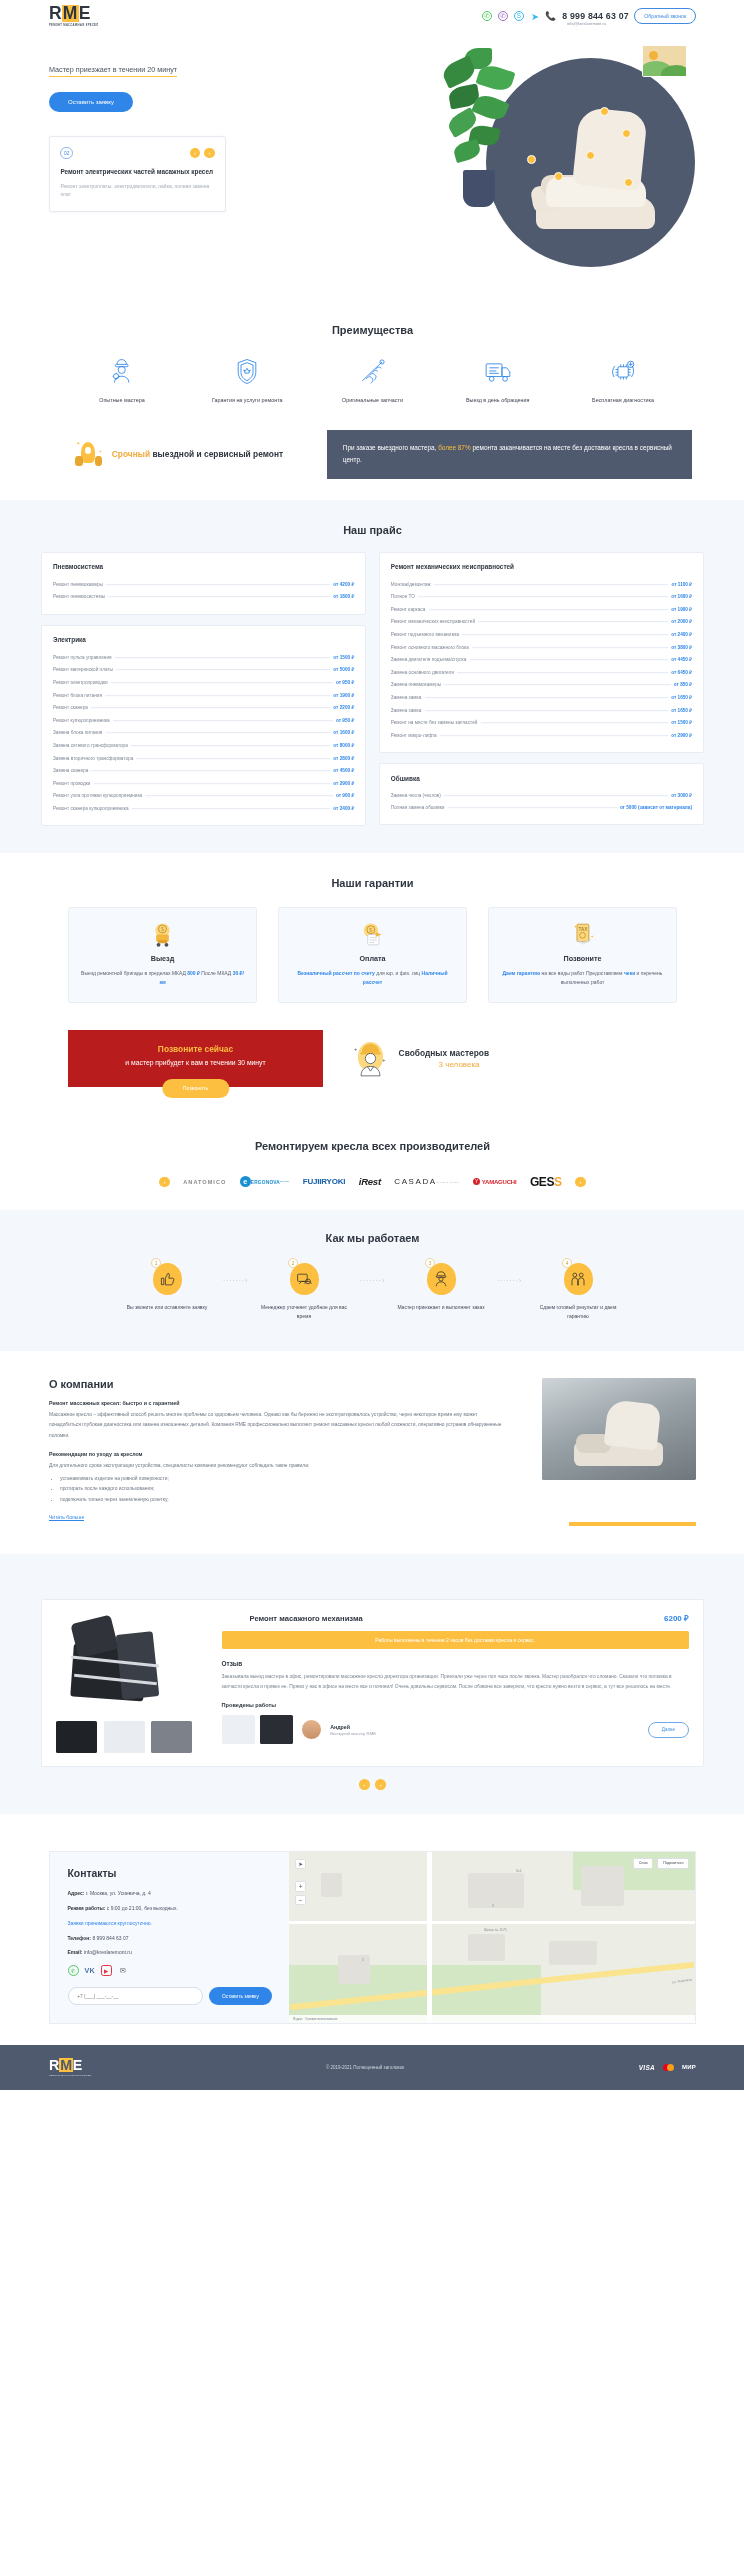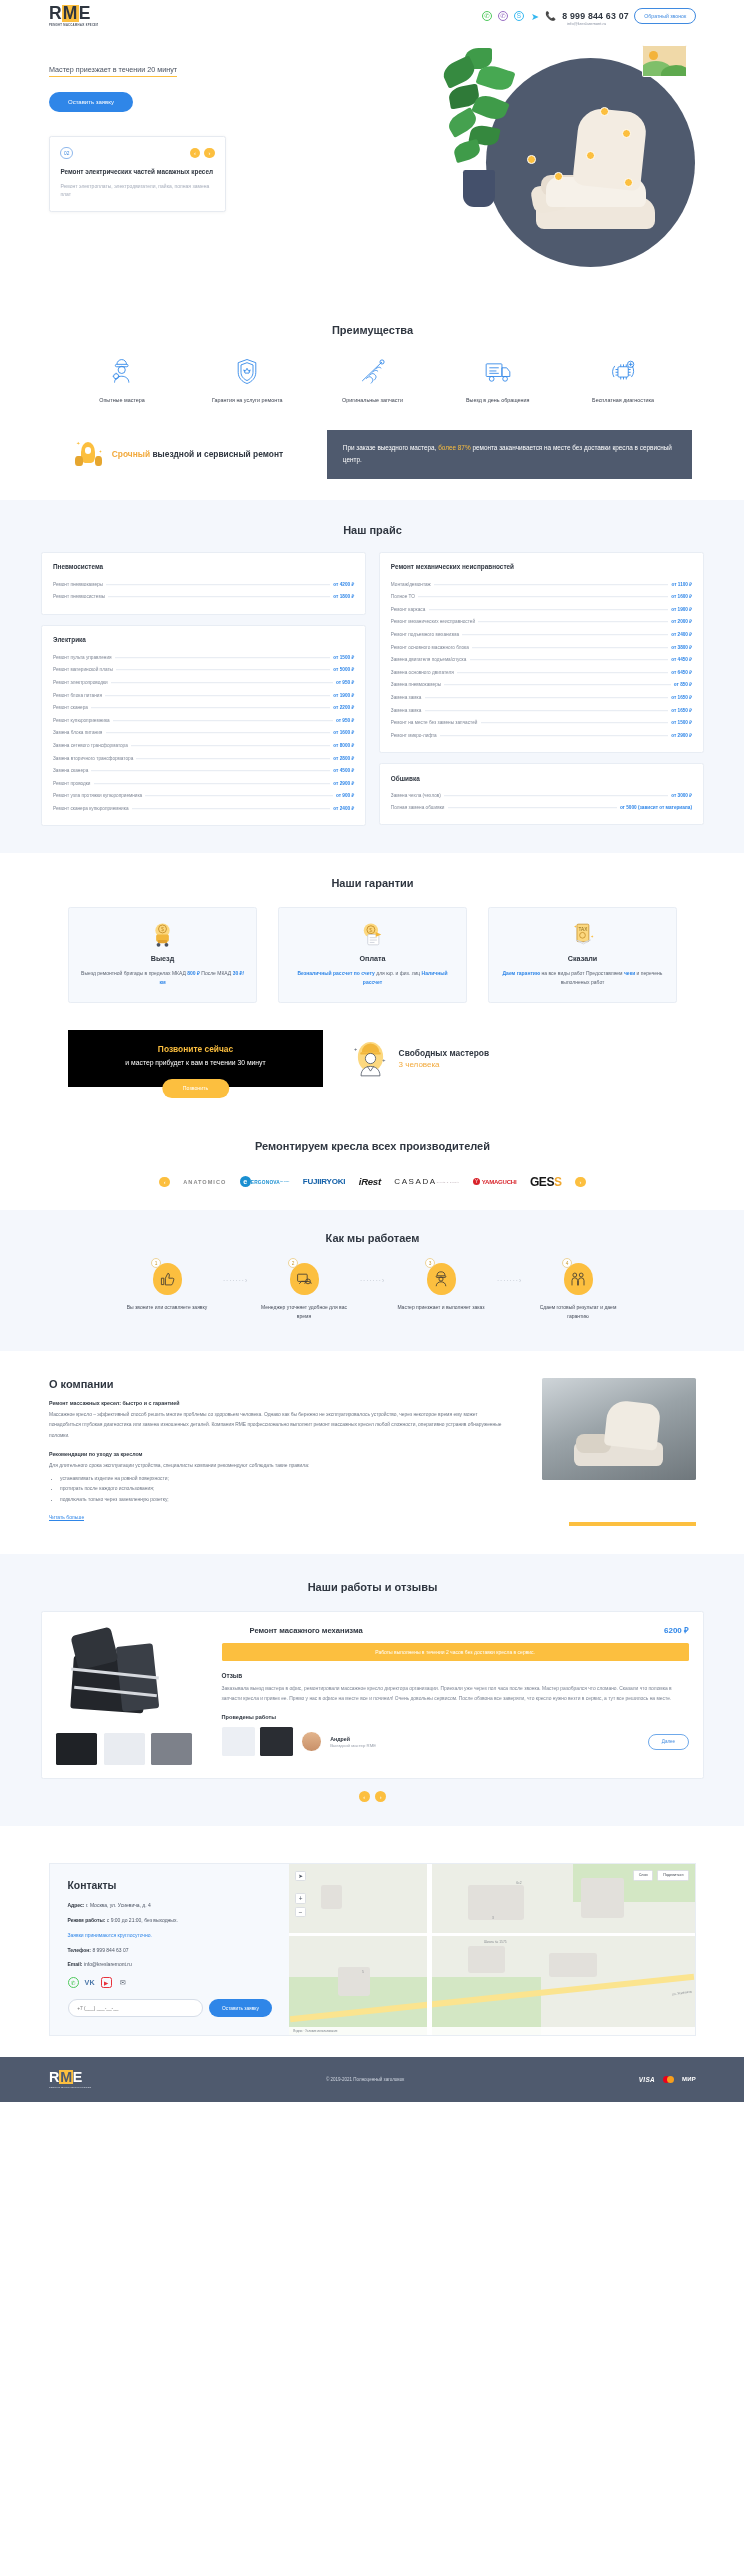--- a/index.html
+++ b/index.html
@@ -97,28 +97,28 @@
 
   
   .guar-row { display: flex; gap: 21px; justify-content: center; margin-top: 17.5px; padding: 0 68px; }
   .guar-card { flex: 1; background: #f6f9fd; border: 0.8px solid #e8edf4; border-radius: 2.4px; padding: 12.7px 11px 14.3px; text-align: center; }
   .guar-ico { height: 29px; display:flex; align-items:center; justify-content:center; }
   .guar-title { margin-top: 4.8px; font-size: 7.2px; font-weight: 700; color: #2f3640; }
   .guar-desc { margin-top: 5.6px; font-size: 5px; line-height: 1.9; color: #5a6270; }
   .guar-desc .hl { color: #2f86e8; font-weight: 700; }
 
   .call-row { display: flex; align-items: center; margin-top: 27px; padding: 0 68px; gap: 29px; }
-  .call-box { flex: 0 0 255px; background: #000000; padding: 13.5px 11px 21px; text-align: center; position: relative; }
+  .call-box { flex: 0 0 255px; background: #b91c1c; padding: 13.5px 11px 21px; text-align: center; position: relative; }
   .call-box .l1 { color: #fcbf3f; font-size: 8.4px; font-weight: 700; }
   .call-box .l2 { color: #fff; font-size: 6.8px; margin-top: 5.6px; }
   .call-btn { position: absolute; left: 50%; transform: translateX(-50%); bottom: -10.4px; background: #fcbf3f; color: #fff; border: none; border-radius: 16px; font-size: 5.2px; padding: 6.4px 21px; cursor: pointer; }
   .free-wrap { display: flex; align-items: center; gap: 9.6px; }
   .master-ico { width: 37px; height: 41px; position: relative; flex: 0 0 37px; }
   .free-t1 { font-size: 8.4px; font-weight: 700; color: #2f3640; }
-  .free-t2 { font-size: 8px; color: #f2a93b; margin-top: 2.4px; }
+  .free-t2 { font-size: 8px; color: #f2a93b; margin-top: 2.4px; margin-left: 40px; }
 
   
   .brands-row { display: flex; align-items: center; justify-content: center; gap: 13.5px; margin-top: 19px; }
   .brand { height: 21px; display: flex; align-items: center; justify-content: center; }
   .b-anatomico { font-size: 5.6px; letter-spacing: 1px; color: #8a8a8a; font-weight: 700; }
   .b-ergonova { text-align:center; }
   .b-ergonova .e { width: 11px; height: 11px; border-radius: 50%; background: #1a8fd1; color:#fff; font-size:7.2px; display:flex; align-items:center;justify-content:center; margin: 0 auto; font-weight:700;}
   .b-ergonova .n { font-size: 4.8px; font-weight: 700; color: #1a8fd1; margin-top:0.8px; letter-spacing:0.2px;}
   .b-ergonova .s { font-size: 2.4px; color: #1a8fd1; }
   .b-fuji { font-size: 8px; font-weight: 700; color: #1360a8; letter-spacing: -0.2px; }
@@ -609,21 +609,21 @@
         <div class="guar-ico">
           <svg width="27" height="27" viewBox="0 0 34 34">
               <rect x="10" y="4" width="15" height="22" rx="1.5" fill="#fcd87f" stroke="#c8922d" stroke-width="1"></rect>
               <text x="17.5" y="12" font-size="6" fill="#8a6a1d" text-anchor="middle" font-family="Liberation Sans">TAX</text>
               <circle cx="17" cy="18" r="3.6" fill="none" stroke="#c8922d" stroke-width="1.1"></circle>
               <path d="M9 24l9 3 9-3-9 5z" fill="#fff" stroke="#c9cdd6" stroke-width=".9"></path>
               <text x="6" y="9" font-size="5" fill="#fcbf3f">✦</text>
               <text x="27" y="22" font-size="5" fill="#fcbf3f">✦</text>
             </svg>
         </div>
-        <div class="guar-title">Сказали</div>
+        <div class="guar-title">Позвоните</div>
         <div class="guar-desc">
           <span class="hl">Даем гарантию</span><span> на все виды работ Предоставляем </span><span class="hl">чеки</span><span> и перечень выполненых работ</span>
         </div>
       </div>
     </div>
 
     <div class="call-row">
       <div class="call-box">
         <div class="l1">Позвоните сейчас</div>
         <div class="l2">и мастер прибудет к вам в течении 30 минут</div>
@@ -758,21 +758,20 @@
               <span class="ai-b3"></span>
               <span class="ai-b2"></span>
             </div>
         </div>
         <div class="about-bar"></div>
       </div>
     </div>
   </div>
 
   <div class="sec bg-light" style="padding:27px 0 24px;">
-    <h2 class="sec-title">Наши работы и отзывы</h2>
     <div class="work-card">
       <div class="work-left">
         <div class="work-photo">
           <div class="mech">
               <span class="mech-b"></span>
               <span class="mech-c"></span>
               <span class="mech-a"></span>
             <span class="mech-bar" style="left:0;top:41px;width:88px;height:3.2px;transform:rotate(6deg);"></span>
             <span class="mech-bar" style="left:3.2px;top:59px;width:83px;height:3.2px;transform:rotate(6deg);"></span>
           </div>

